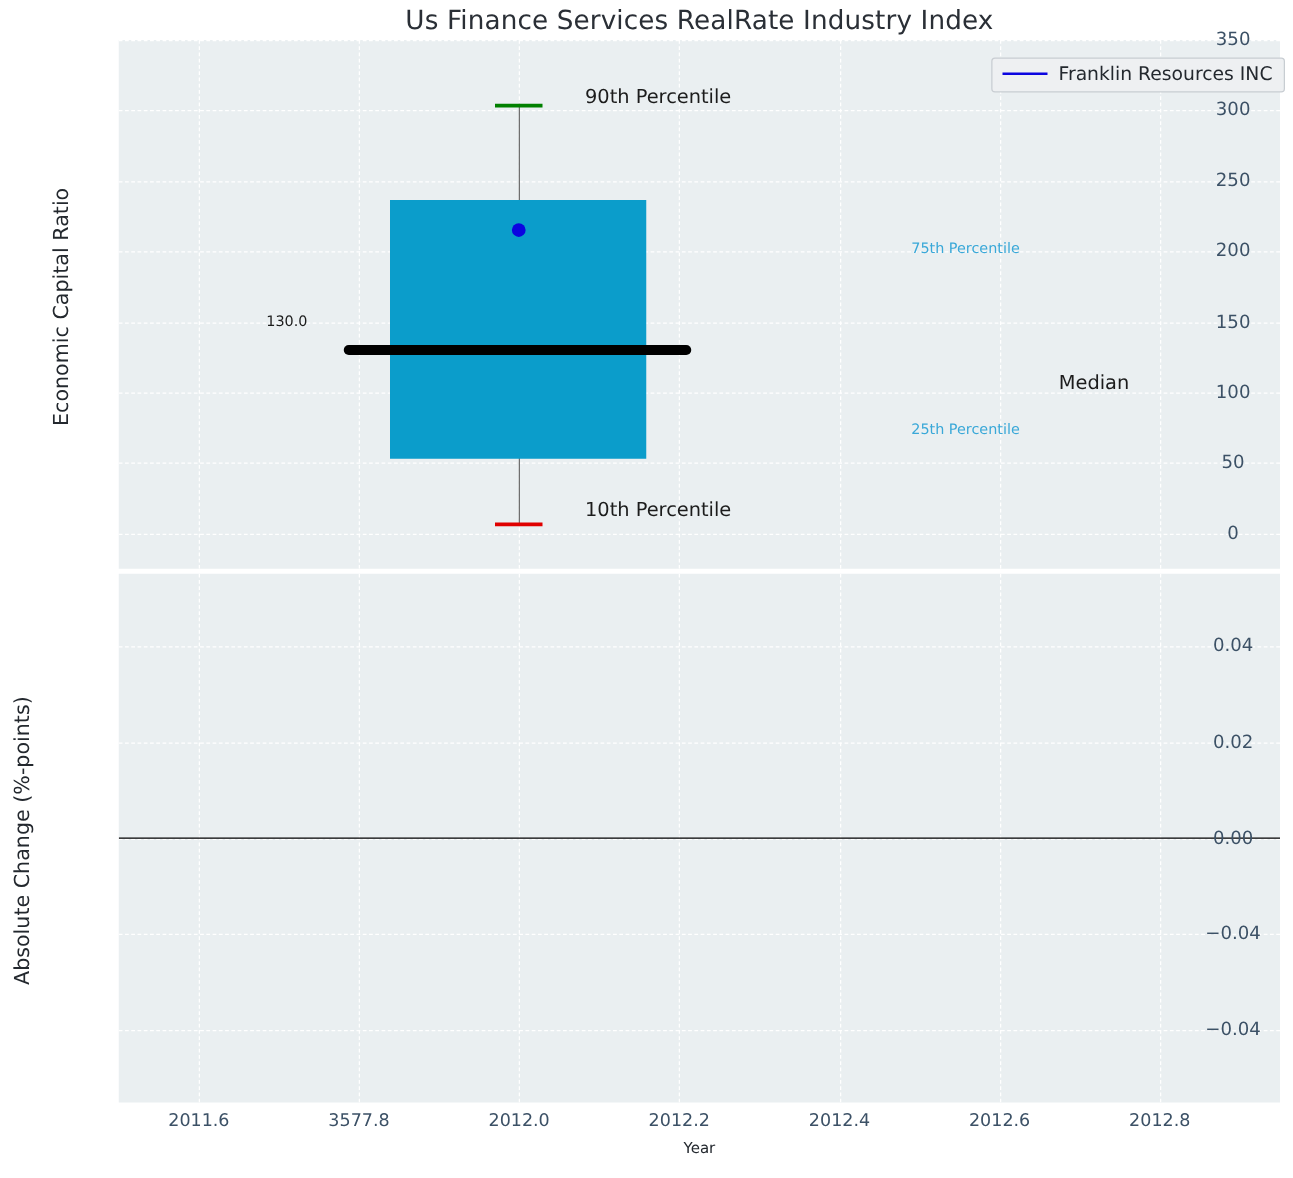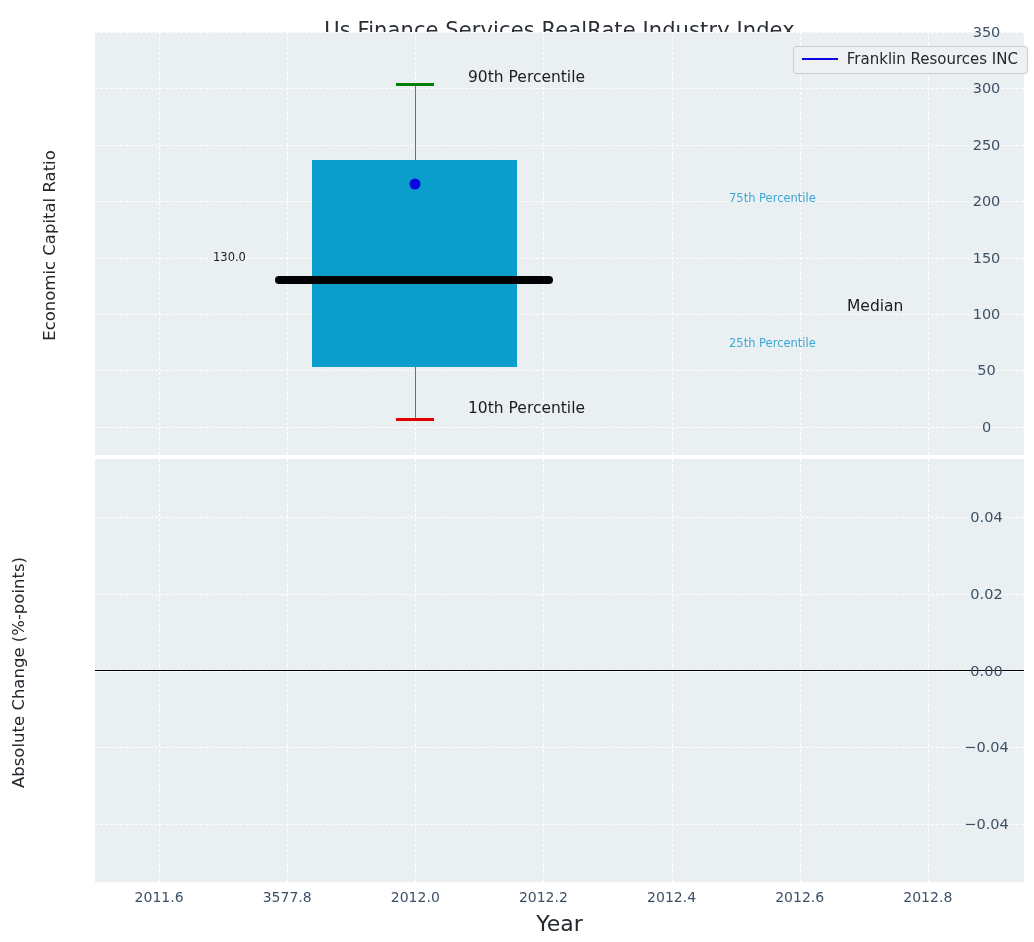--- a/index.html
+++ b/index.html
@@ -27,21 +27,20 @@
   #chart-title {
     position: absolute;
     left: 95px;
     top: 4px;
     width: 929px;
     text-align: center;
     font-size: 21px;
     color: #2a2f36;
     letter-spacing: .1px;
     white-space: nowrap;
-    margin-top: 14px;
   }
 
   
   .panel {
     position: absolute;
     background: #eaeff1;
     overflow: hidden;
   }
   #panel-top {
     left: 95px;
@@ -113,21 +112,21 @@
     left: -192px;
     top: 663px;
     width: 420px;
   }
   #xlabel {
     position: absolute;
     left: 95px;
     top: 911px;
     width: 929px;
     text-align: center;
-    font-size: 22px;
+    font-size: 12px;
     color: #23282e;
   }
 
   
   #whisker-line {
     position: absolute;
     width: 1.6px;
     background: #6f6f6f;
   }
   .whisker-cap {

